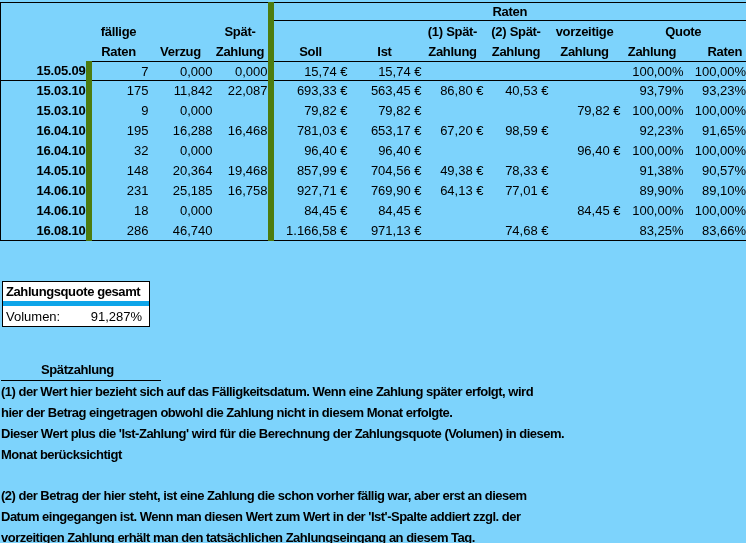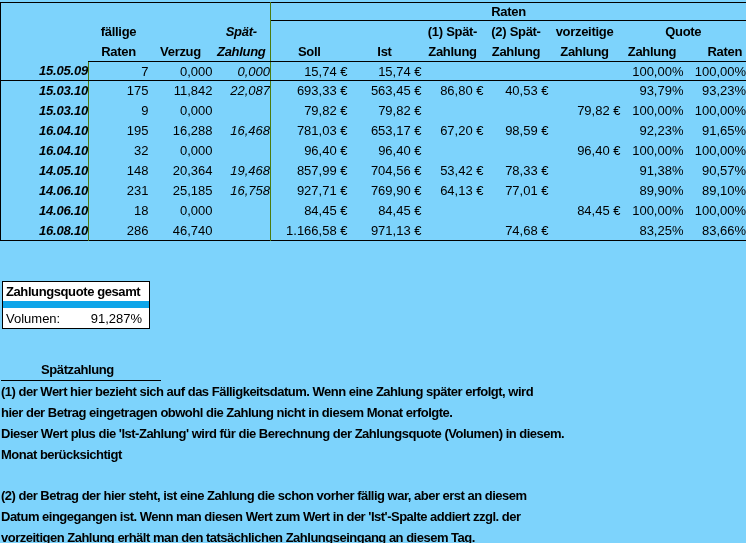--- a/index.html
+++ b/index.html
@@ -31,33 +31,33 @@
   .rB { height: 22px; }
   .rC { height: 19px; }
   tbody tr { height: 20px; }
   tbody tr.first { height: 19px; }
 
   .hdr { font-weight: bold; text-align: center; letter-spacing: -0.3px; }
   .hdr-right { text-align: right; padding-right: 4px !important; }
   .val { text-align: right; padding-right: 4px; font-weight: normal; }
   td.verzug-pad { padding-right: 8px; }
   .date { font-weight: bold; text-align: right; padding-right: 5px; letter-spacing: -0.2px; }
-  .bR { border-right: 1px solid #4d7c0f; font-style: italic; }
+  .bR { border-right: 6px solid #4d7c0f; }
   .bB { border-bottom: 1px solid #000; }
 
   
   .sumbox {
     position: absolute; left: 2px; top: 281px;
     width: 146px;
     border: 1px solid #000;
     background: #ffffff;
   }
   .sumbox .title {
     font-weight: bold; letter-spacing: -0.4px;
-    border-bottom: 7px solid #0ea5e9;
+    border-bottom: 5px solid #0ea5e9;
     padding: 2px 0 2px 3px; height: 15px;
     white-space: nowrap;
   }
   .sumrow {
     display: flex; justify-content: space-between;
     font-weight: normal;
     padding: 3px 7px 2px 3px; height: 15px;
   }
 
   
@@ -195,21 +195,21 @@
         <td class="val">100,00%</td>
         <td class="val">100,00%</td>
       </tr>
       <tr>
         <td class="date bR">14.05.10</td>
         <td class="val">148</td>
         <td class="val verzug-pad">20,364</td>
         <td class="val bR">19,468</td>
         <td class="val">857,99 €</td>
         <td class="val">704,56 €</td>
-        <td class="val">53,42 €</td>
+        <td class="val">49,38 €</td>
         <td class="val">78,33 €</td>
         <td class="val"></td>
         <td class="val">91,38%</td>
         <td class="val">90,57%</td>
       </tr>
       <tr>
         <td class="date bR">14.06.10</td>
         <td class="val">231</td>
         <td class="val verzug-pad">25,185</td>
         <td class="val bR">16,758</td>

